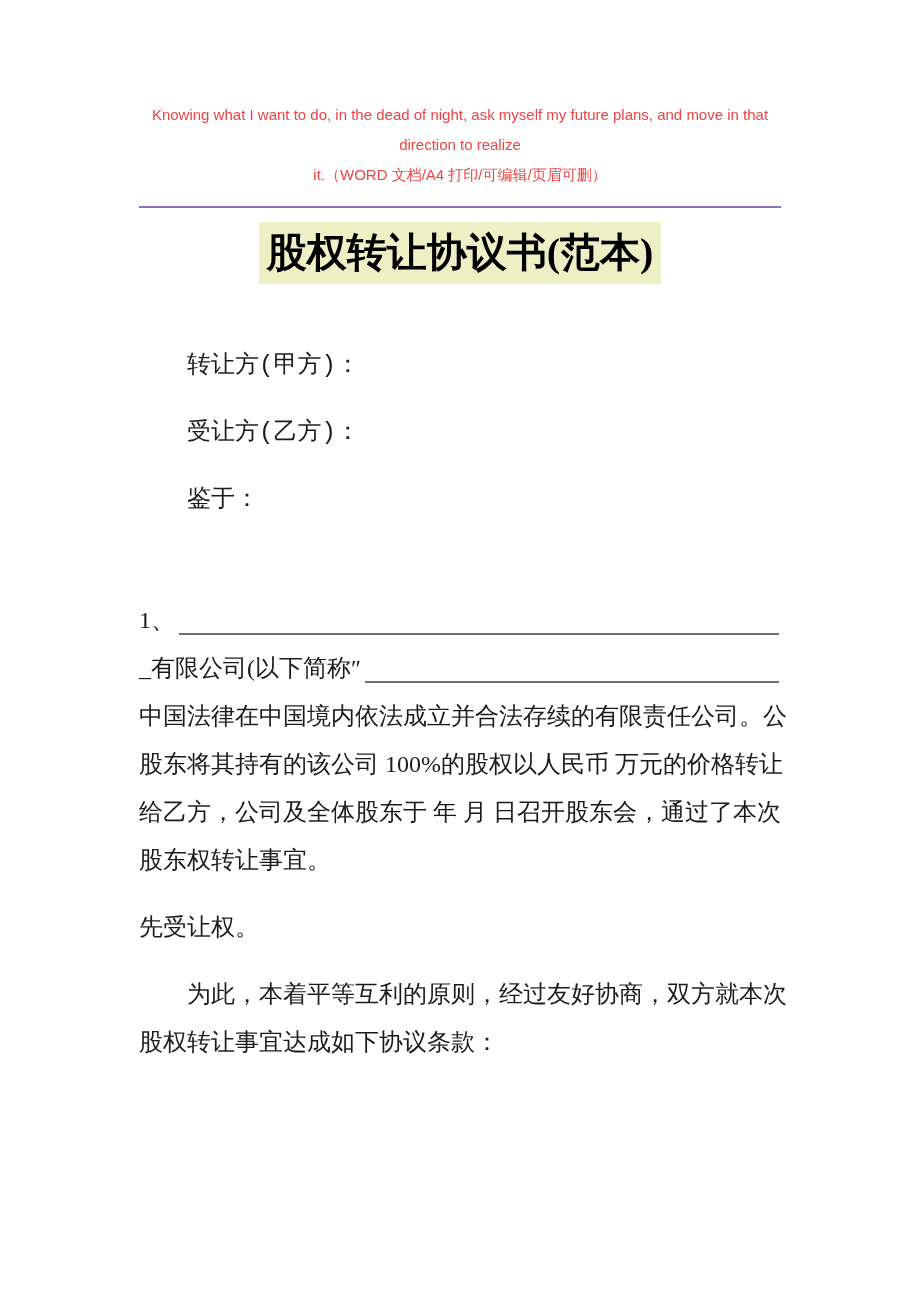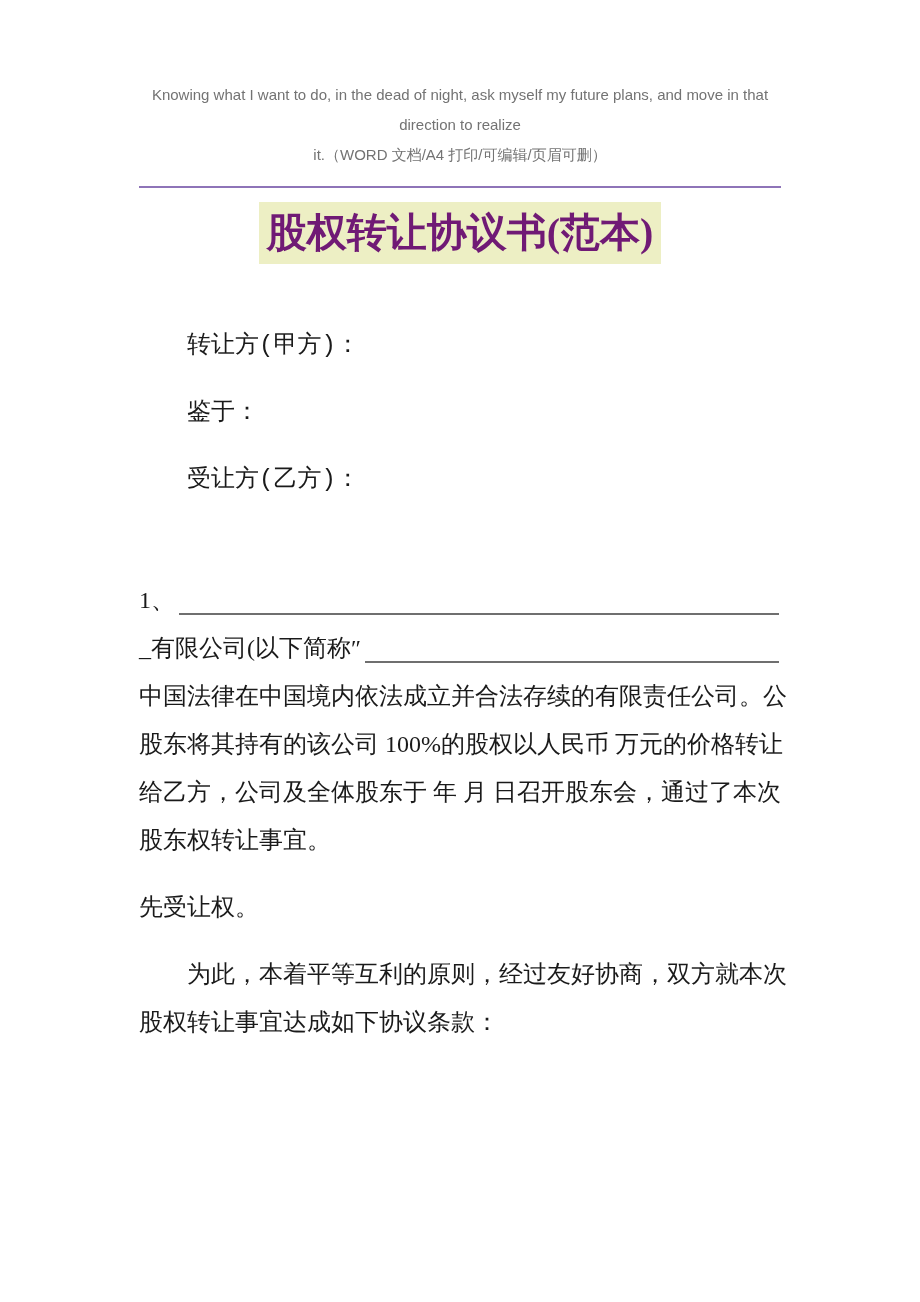--- a/index.html
+++ b/index.html
@@ -7,42 +7,42 @@
     position: relative;
     width: 920px;
     height: 1302px;
     margin: 0 auto;
     background: #ffffff;
     overflow: hidden;
     color: #1a1a1a;
   }
   
   .header {
-    padding-top: 80px;
+    padding-top: 100px;
     margin: 0 139px;
     text-align: center;
     font-family: "Liberation Sans", "DejaVu Sans", sans-serif;
     font-size: 15px;
     line-height: 30px;
-    color: #737373;
+    color: #ef4444;
   }
   .divider {
     margin: 16px 139px 0 139px;
     border-top: 2px solid #8e74b8;
     height: 0;
   }
   
   .title {
     margin: 14px 0 0 0;
     text-align: center;
     font-family: "Liberation Serif", "DejaVu Serif", serif;
     font-weight: bold;
     font-size: 40px;
     line-height: 62px;
-    color: #701a75;
+    color: #000000;
   }
   .title-highlight {
     display: inline-block;
     padding: 0 8px;
     background: #edefc4;
   }
   
   .content {
     margin: 58px 139px 0 139px;
     font-family: "Liberation Serif", "DejaVu Serif", serif;
@@ -79,22 +79,22 @@
     <div>it.（WORD 文档/A4 打印/可编辑/页眉可删）</div>
   </div>
 
   <div class="divider" style="border-top-color: rgb(142, 116, 184);"></div>
 
   <h1 class="title"><span class="title-highlight" style="background-color: rgb(237, 239, 196);">股权转让协议书(范本)</span></h1>
 
   <div class="content">
 
     <p class="party">转让方(甲方)：</p>
+    <p class="party">受让方(乙方)：</p>
     <p class="party">鉴于：</p>
-    <p class="party">受让方(乙方)：</p>
 
     <div class="spacer"></div>
 
     <div class="clause">
       <div class="line flexline">
         <span>1、</span>
         <span class="u-fill" style="border-bottom-color: rgb(111, 111, 111);"></span>
       </div>
       <div class="line flexline">
         <span>_有限公司(以下简称″</span>

